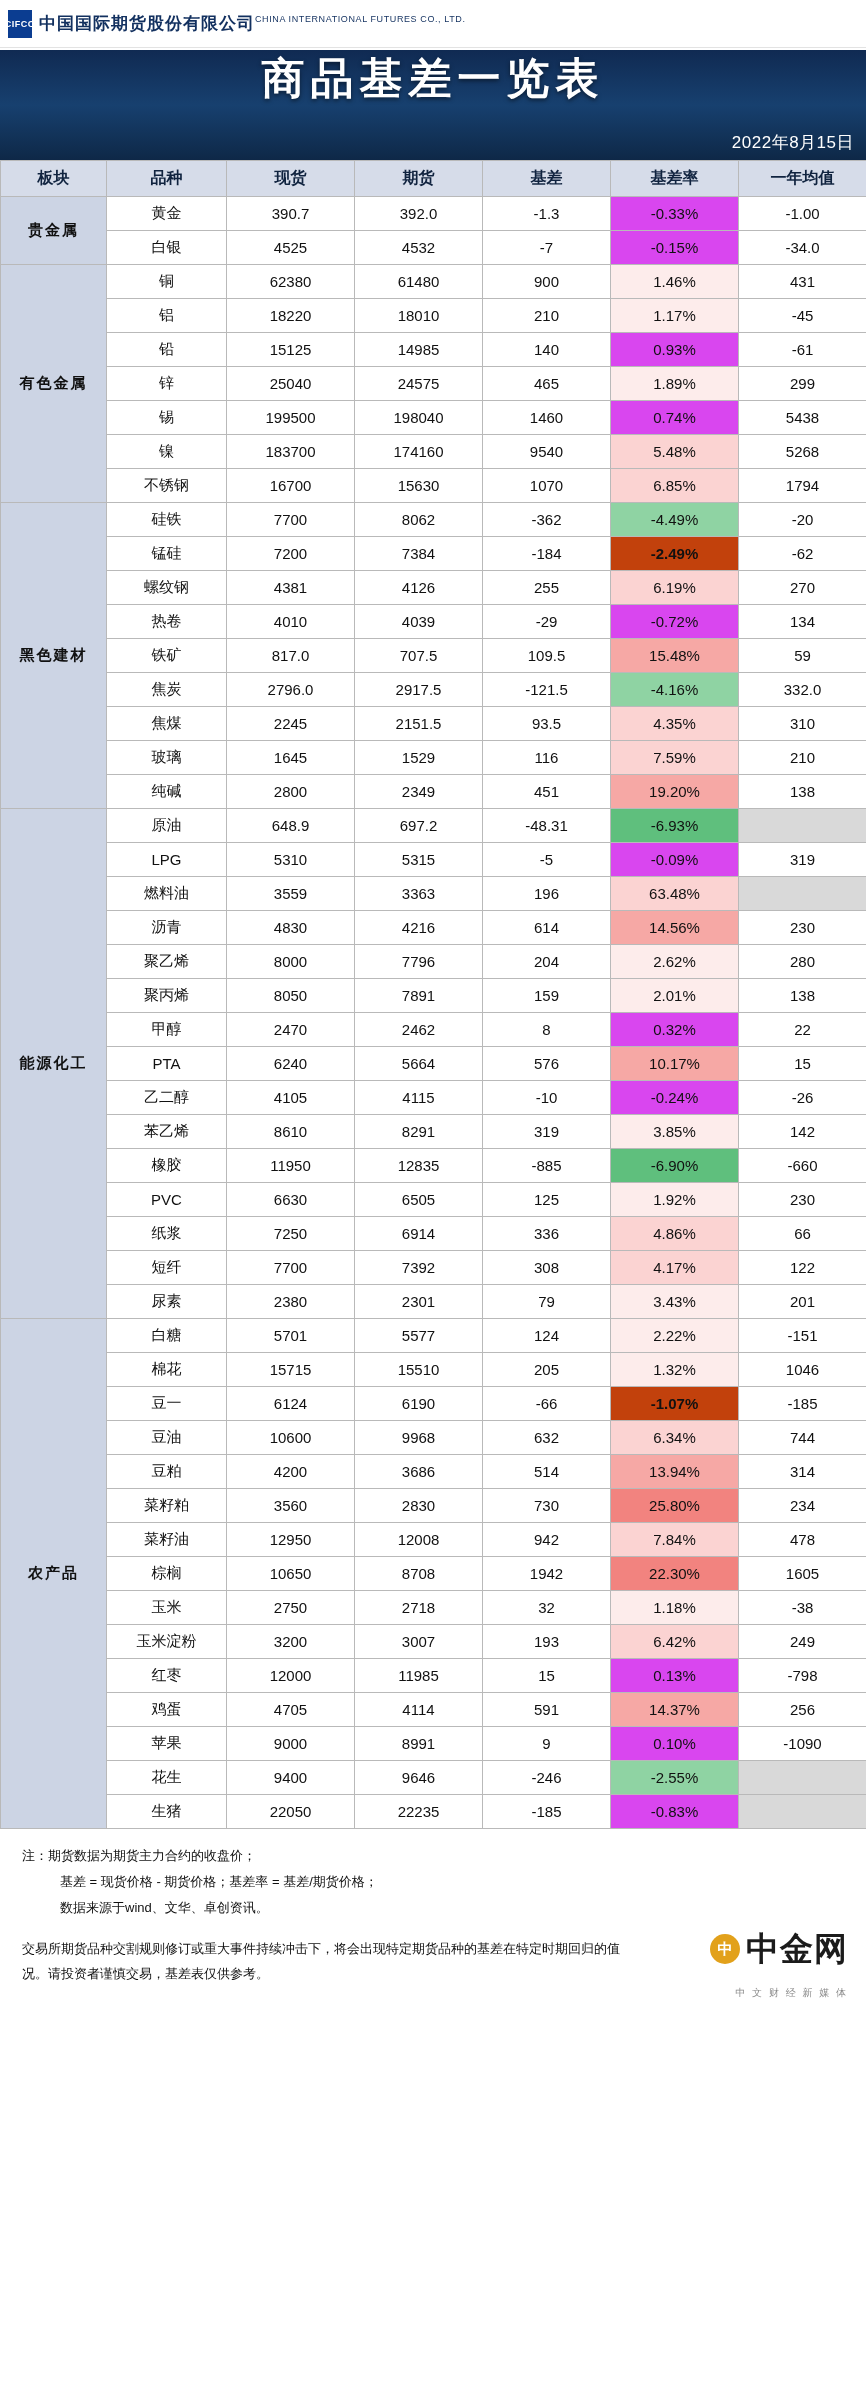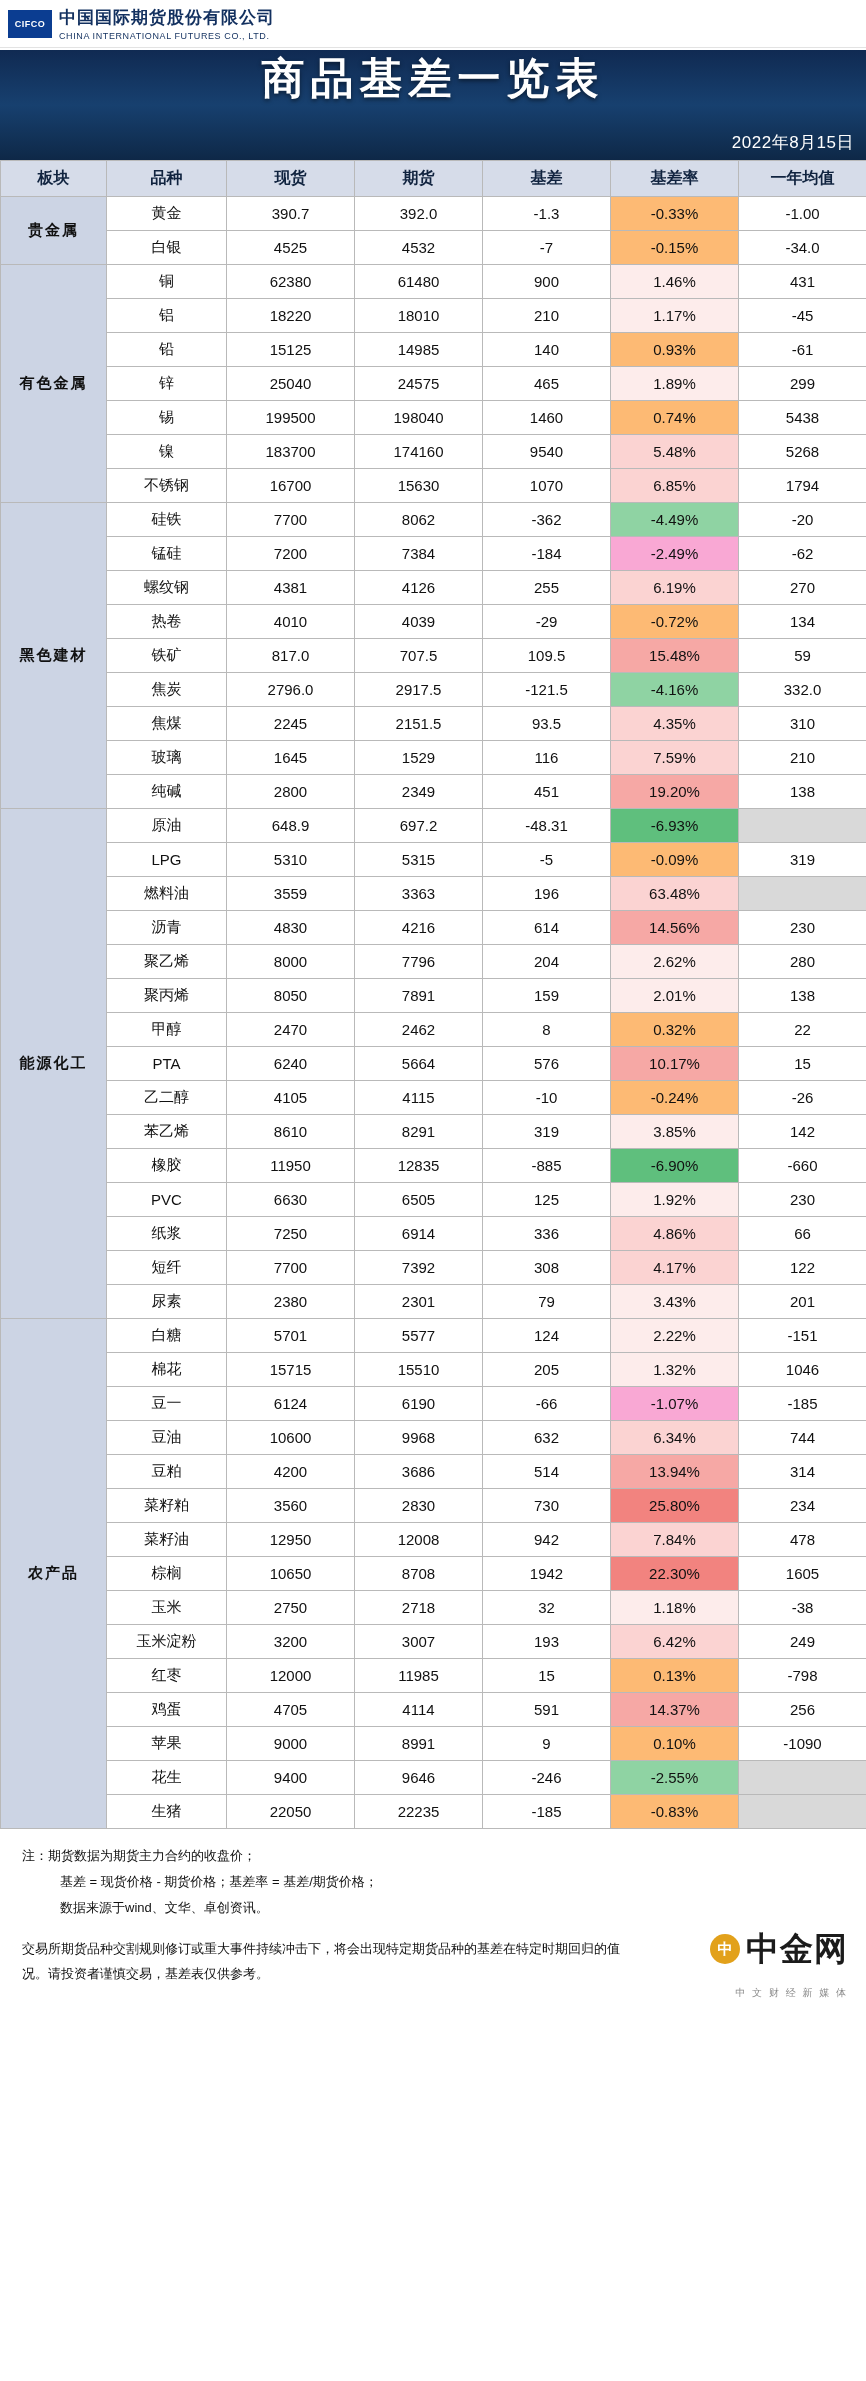--- a/index.html
+++ b/index.html
@@ -14,42 +14,42 @@
   
   .brandbar {
     height: 48px;
     background: #ffffff;
     display: flex;
     align-items: center;
     padding: 4px 8px;
     border-bottom: 1px solid #e3e3e3;
   }
   .brand-logo {
-    width: 44px; height: 28px;
+    width: 24px; height: 28px;
     background: #0b3d91;
     color: #fff;
     font-size: 9px;
     font-weight: bold;
     display:flex; align-items:center; justify-content:center;
     letter-spacing: .5px;
     margin-right: 7px;
   }
   .brand-cn {
     font-size: 17px;
     color: #12305f;
     font-weight: 700;
     letter-spacing: 1px;
   }
   .brand-en {
     font-size: 9px;
     color: #12305f;
     letter-spacing: .6px;
     margin-top: 2px;
   }
-  .brand-text { display:flex; flex-direction: column; justify-content:center; }
+  .brand-text { display:flex; flex-direction: row; justify-content:center; }
 
   
   .banner {
     background: linear-gradient(180deg,#102a52 0%, #17406f 50%, #0e2847 100%);
     padding: 0 0 10px 0;
     position: relative;
     height: 110px;
   }
   .banner-title {
     text-align: center;
@@ -109,22 +109,22 @@
   }
   td.name { font-size: 15px; }
   td.num { font-family: "Liberation Sans", sans-serif; }
 
   .up-strong  { background:#f2837f; }
   .up-mid     { background:#f6a8a5; }
   .up-light   { background:#fbd3d2; }
   .up-faint   { background:#fdeceb; }
   .dn-strong  { background:#5fbf7d; }
   .dn-mid     { background:#8fd3a3; }
-  .dn-light   { background:#f9a8d4; }
-  .dn-faint   { background:#fdba74; }
+  .dn-light   { background:#c2410c;font-weight:bold; }
+  .dn-faint   { background:#d946ef; }
   .na         { background:#d9d9d9; }
 
   
   .notes {
     padding: 14px 22px 10px 22px;
     font-size: 13px;
     color: #111;
     line-height: 2.0;
   }
   .notes .indent { padding-left: 38px; }

